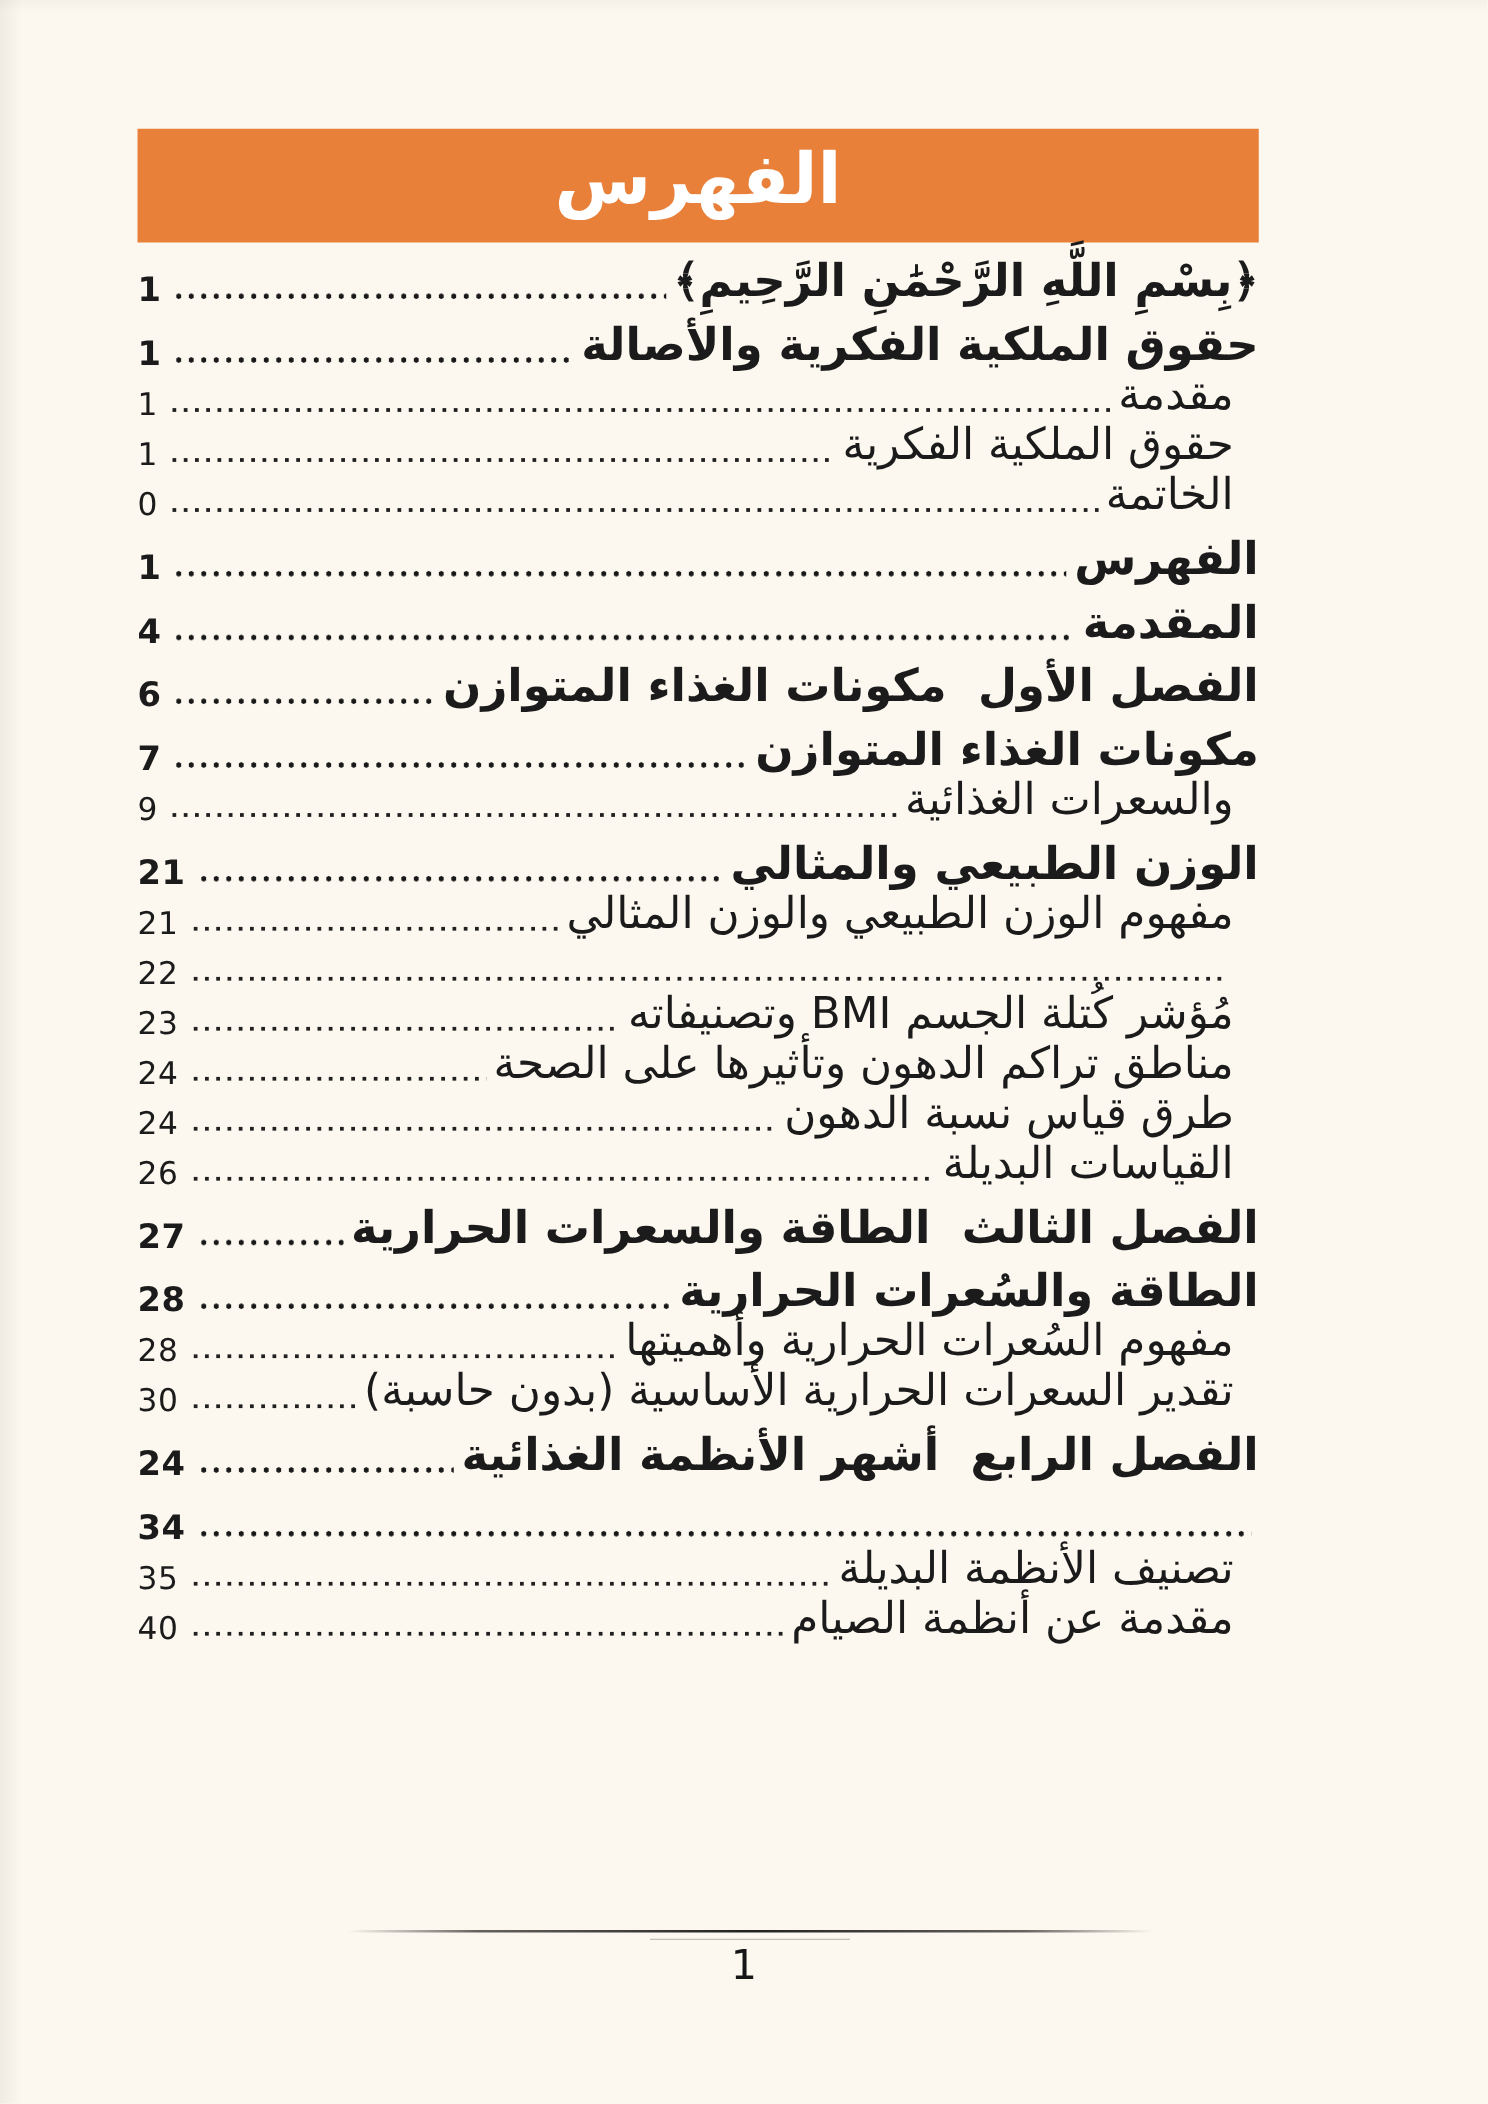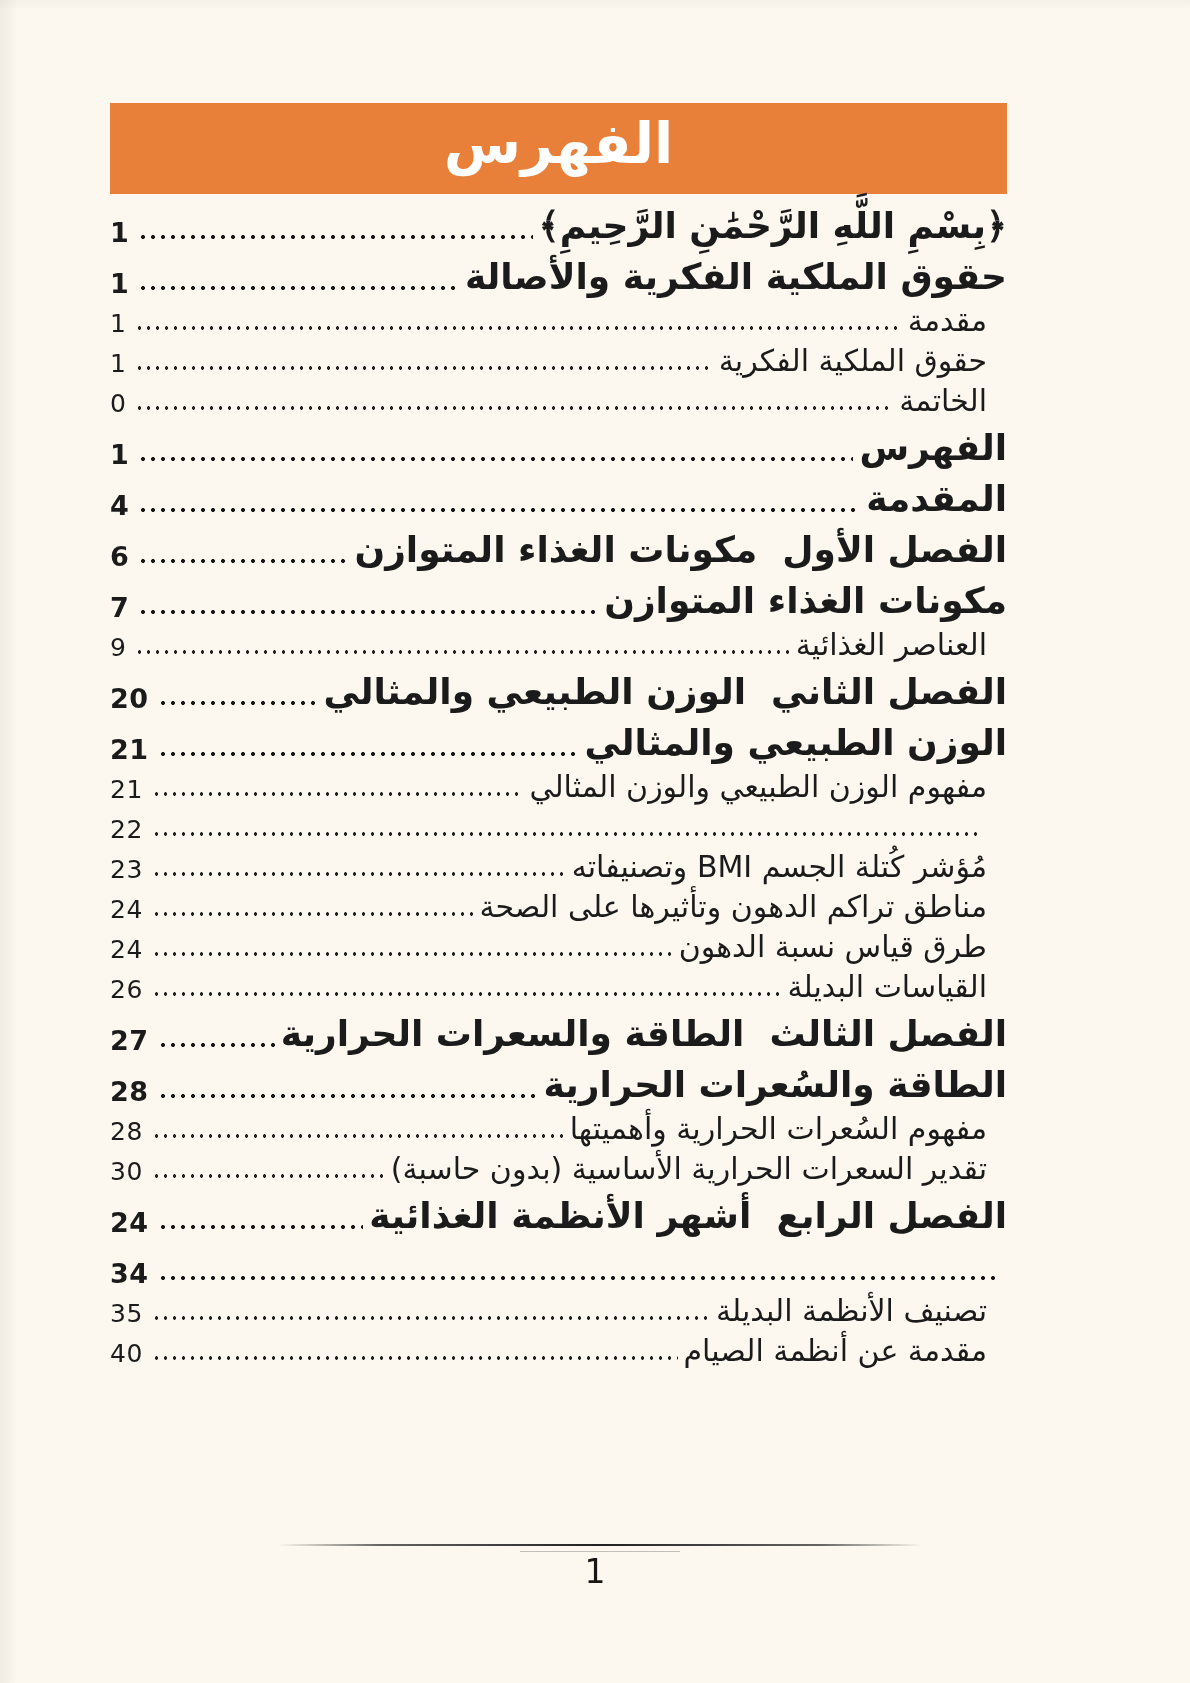--- a/index.html
+++ b/index.html
@@ -73,21 +73,21 @@
     background-size:10px 6px;
   }
   .sub .leader {
     background-image:radial-gradient(circle, #202020 1.6px, rgba(0,0,0,0) 1.9px);
     background-size:9px 6px;
   }
   .title {
     flex:0 0 auto;
     direction:rtl;
     white-space:nowrap;
-    font-size:30px;
+    font-size:35px;
     line-height:1.25;
   }
   .main .title { font-weight:bold; font-size:36px; }
   .footer-rule {
     position:absolute;
     left:278px; top:1544px;
     width:644px; height:2px;
     background:linear-gradient(to right,
       rgba(0,0,0,0) 0%, rgba(20,20,20,0.65) 16%,
       rgba(10,10,10,0.9) 50%,
@@ -158,26 +158,21 @@
         <span class="title">الفصل الأول&nbsp; مكونات الغذاء المتوازن</span>
       </div>
       <div class="row main">
         <span class="num">7</span>
         <span class="leader"></span>
         <span class="title">مكونات الغذاء المتوازن</span>
       </div>
       <div class="row sub">
         <span class="num">9</span>
         <span class="leader"></span>
-        <span class="title">العناصر الغذائية</span>
-      </div>
-      <div class="row main">
-        <span class="num">20</span>
-        <span class="leader"></span>
-        <span class="title">الفصل الثاني&nbsp; الوزن الطبيعي والمثالي</span>
+        <span class="title">والسعرات الغذائية</span>
       </div>
       <div class="row main">
         <span class="num">21</span>
         <span class="leader"></span>
         <span class="title">الوزن الطبيعي والمثالي</span>
       </div>
       <div class="row sub">
         <span class="num">21</span>
         <span class="leader"></span>
         <span class="title">مفهوم الوزن الطبيعي والوزن المثالي</span>

